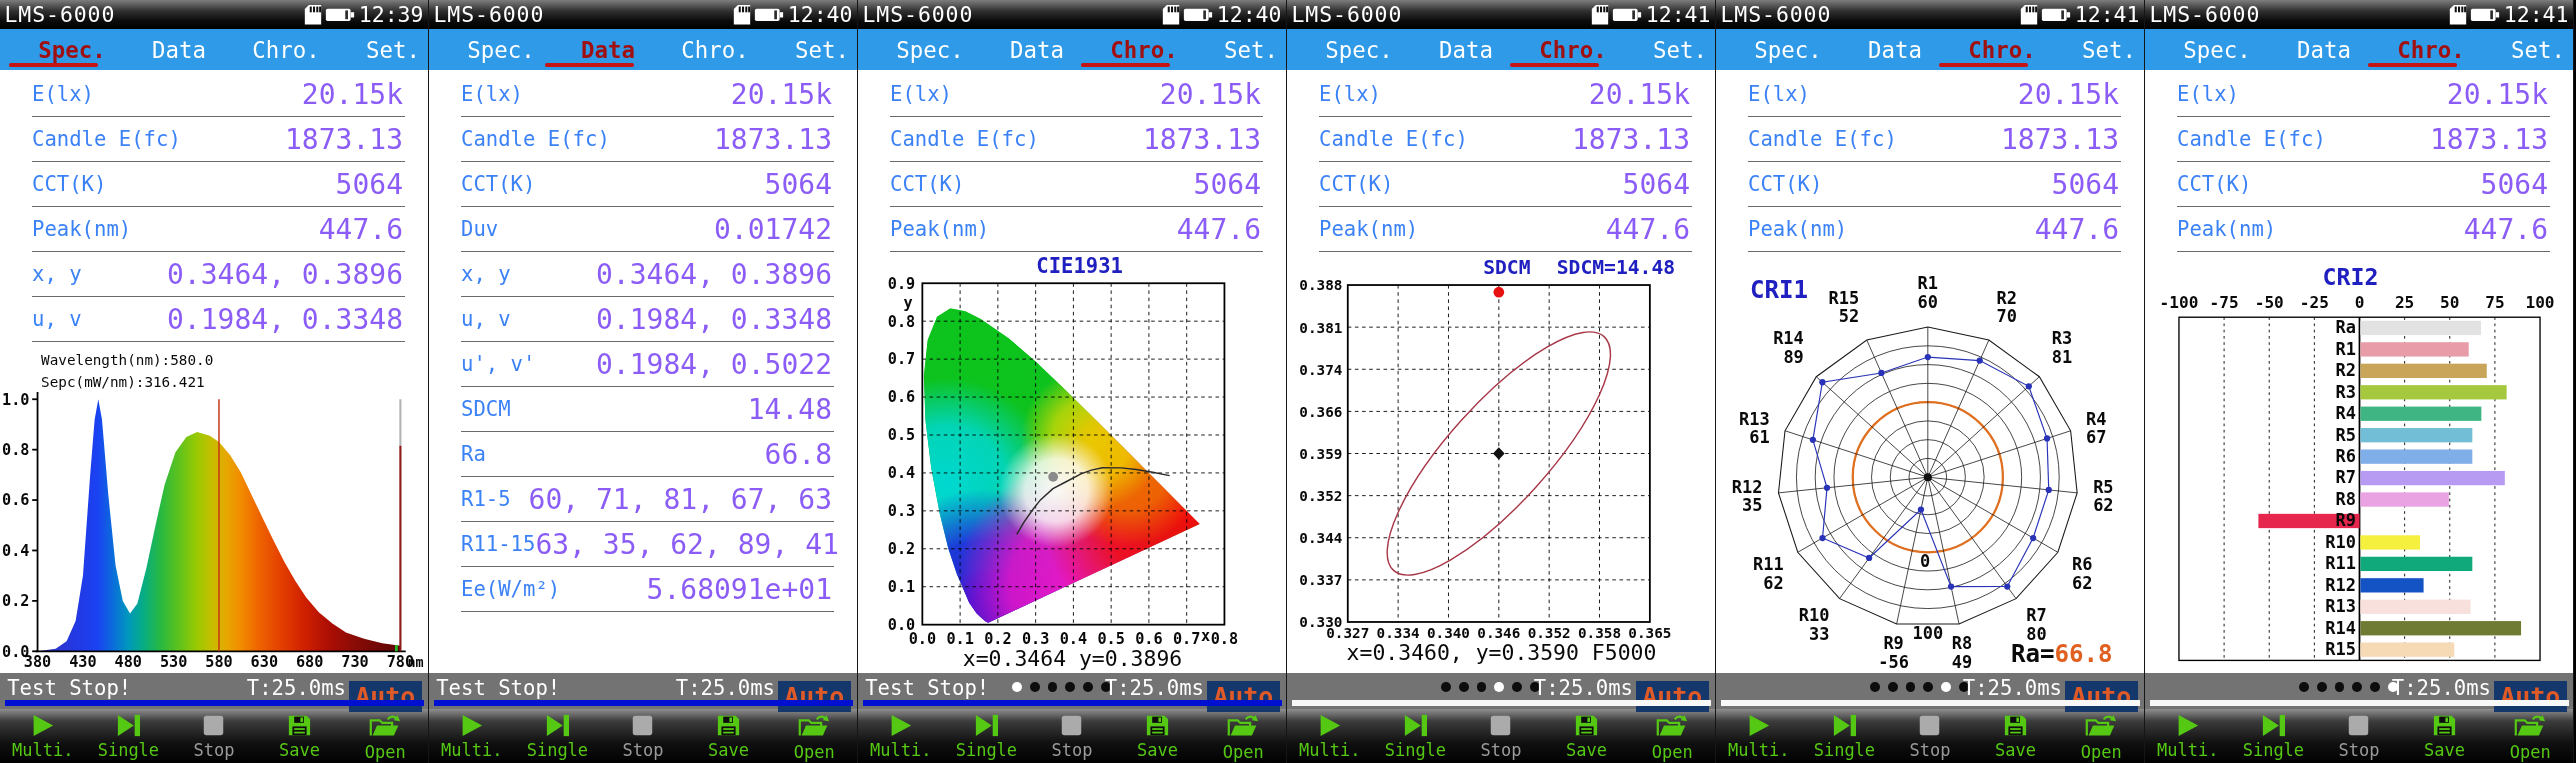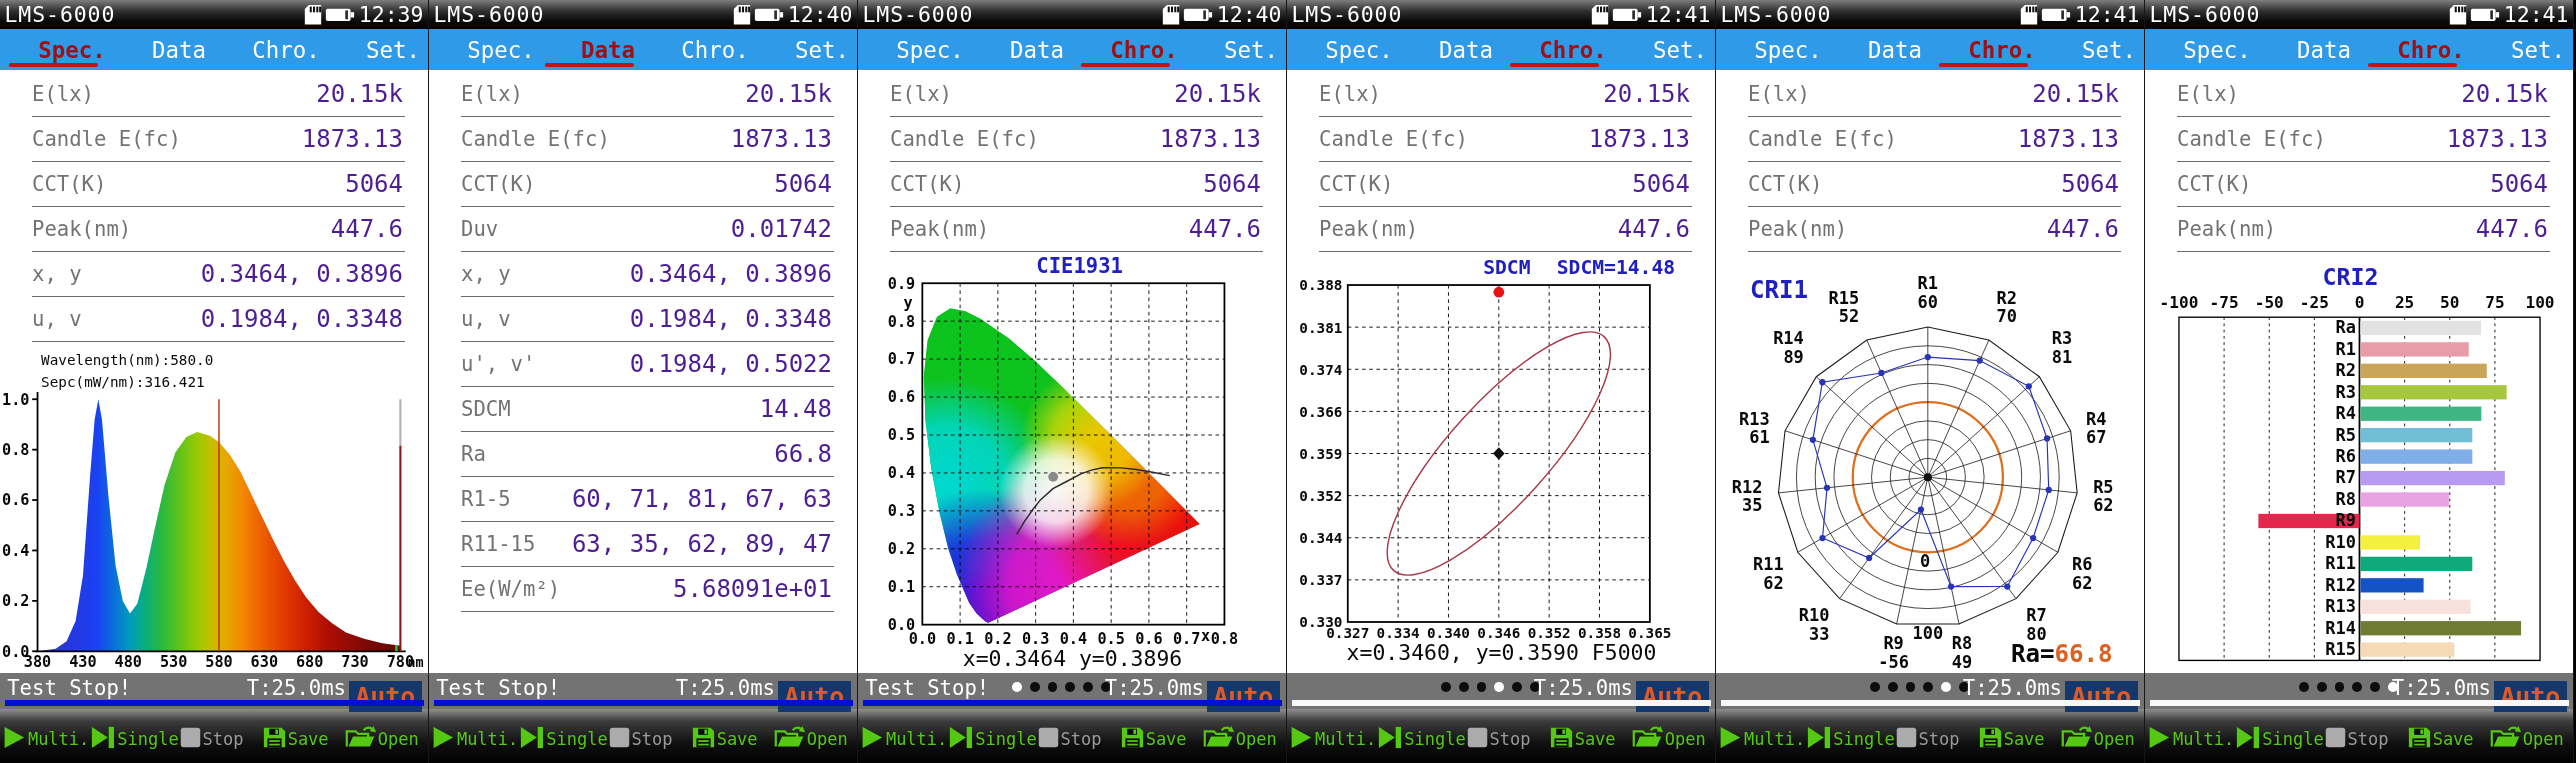--- a/index.html
+++ b/index.html
@@ -15,35 +15,35 @@
   .time{font-size:21.5px;}
   .tabbar{height:41px;flex:0 0 41px;background:#2E9AE8;display:flex;}
   .tab{width:107px;display:flex;align-items:center;justify-content:center;color:#fff;
     font-size:22.4px;position:relative;cursor:pointer;padding-left:37px;}
   .tab.active{color:#A01010;font-weight:bold;}
   .tab .underline{position:absolute;bottom:2.7px;left:9px;right:9px;height:4.5px;background:#C41414;border-radius:1.8px;}
   .content{flex:1;position:relative;background:#fff;overflow:hidden;}
   .rows{padding-top:1.8px;}
   .row{height:45px;display:flex;align-items:center;padding:0 25px 0 32px;position:relative;}
   .row .sep{position:absolute;bottom:0;left:32px;right:23px;height:0.9px;background:#6a6a6a;}
-  .row .rlabel{font-size:20.6px;color:#737373;white-space:nowrap;}
-  .row .rvalue{margin-left:auto;font-size:24px;color:#4c1d95;white-space:nowrap;}
+  .row .rlabel{font-size:20.6px;color:#3b82f6;white-space:nowrap;}
+  .row .rvalue{margin-left:auto;font-size:28px;color:#8b5cf6;white-space:nowrap;}
   .chart{position:absolute;left:0;}
   .statusbar{height:36px;flex:0 0 36px;background:#737373;position:relative;}
   .status-text{position:absolute;left:7.2px;top:2.7px;color:#fff;font-size:20.6px;white-space:nowrap;}
   .dots{position:absolute;left:154px;top:9px;display:flex;gap:8px;}
   .dot{width:9.8px;height:9.8px;border-radius:50%;background:#0d0d0d;}
   .dot.active{background:#fff;}
   .t-label{position:absolute;right:82px;top:2.7px;color:#fff;font-size:20.6px;white-space:nowrap;}
   .auto-badge{position:absolute;right:6.3px;top:8px;background:#14386C;color:#E05A28;
     font-size:25px;font-weight:bold;padding:0.9px 6.3px;cursor:pointer;}
   .progress{position:absolute;left:4.5px;right:4.5px;bottom:2.7px;height:6.3px;}
   .buttonbar{height:55px;flex:0 0 55px;background:linear-gradient(180deg,#8f8f8f 0%,#3c3c3c 22%,#101010 62%,#000 100%);
     display:flex;}
-  .btn{flex:1;display:flex;flex-direction:row;align-items:center;padding-top:4.5px;gap:0.9px;cursor:pointer;}
+  .btn{flex:1;display:flex;flex-direction:column;align-items:center;padding-top:4.5px;gap:0.9px;cursor:pointer;}
   .btn .blabel{font-size:17px;color:#55C814;}
   .btn.disabled .blabel{color:#9a9a9a;}
 </style>
 </head>
 <body>
 
 <div id="app">
     <div class="panel">
       <div class="titlebar">
         <span class="app-title">LMS-6000</span>
@@ -302,21 +302,21 @@
             <span class="rvalue">66.8</span>
             <div class="sep"></div>
           </div>
           <div class="row">
             <span class="rlabel">R1-5</span>
             <span class="rvalue">60, 71, 81, 67, 63</span>
             <div class="sep"></div>
           </div>
           <div class="row">
             <span class="rlabel">R11-15</span>
-            <span class="rvalue">63, 35, 62, 89, 47</span>
+            <span class="rvalue">63, 35, 62, 89, 41</span>
             <div class="sep"></div>
           </div>
           <div class="row">
             <span class="rlabel">Ee(W/m²)</span>
             <span class="rvalue">5.68091e+01</span>
             <div class="sep"></div>
           </div>
         </div>
       </div>
       <div class="statusbar">

